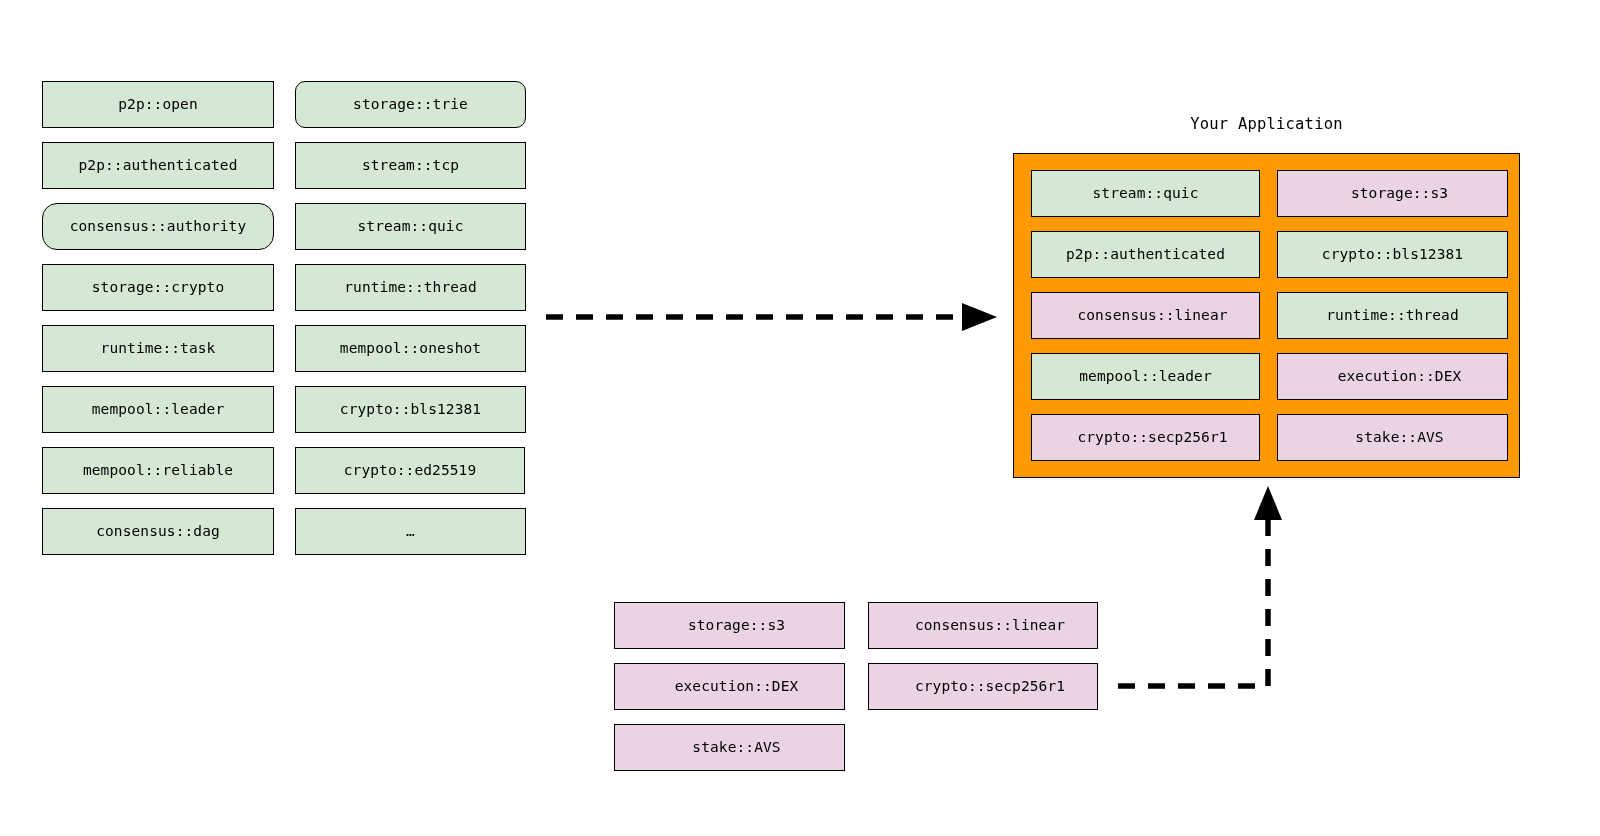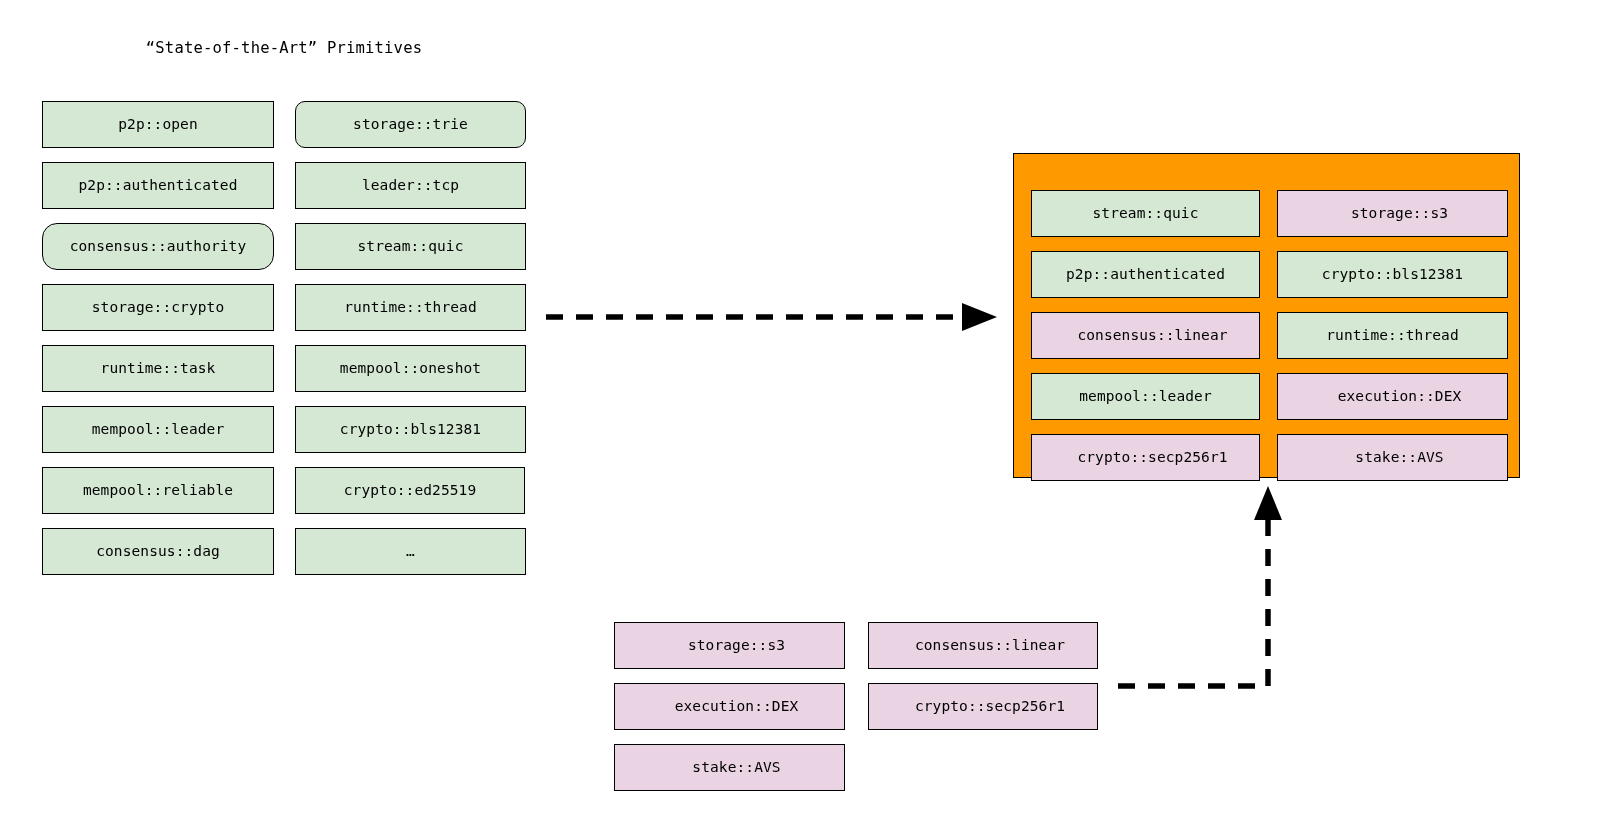--- a/index.html
+++ b/index.html
@@ -40,21 +40,20 @@
     position: absolute;
     box-sizing: border-box;
     border: 1.6px solid #000000;
     display: flex;
     align-items: center;
     justify-content: center;
     font-size: 14.5px;
     letter-spacing: 0.1px;
     white-space: nowrap;
     line-height: 1;
-    margin-top: 20px;
   }
   .node.green { background: #d5e8d4; }
   .node.pink  { background: #ead3e3; padding-left: 14px; }
 
   
   .app-panel {
     position: absolute;
     box-sizing: border-box;
     background: #ff9900;
     border: 1.8px solid #000000;
@@ -67,21 +66,20 @@
     width: 1600px;
     height: 836px;
     pointer-events: none;
   }
 </style>
 </head>
 <body>
 
 <div class="canvas">
 
-  <div class="section-title" style="left:42px; top:38px; width:484px;">“State-of-the-Art” Primitives</div>
 
   <div id="primitives-left">
       <div class="node green" style="left: 42px; top: 81px; width: 232px; height: 47px;">
         <span>p2p::open</span>
       </div>
       <div class="node green" style="left: 42px; top: 142px; width: 232px; height: 47px;">
         <span>p2p::authenticated</span>
       </div>
       <div class="node green" style="left: 42px; top: 203px; width: 232px; height: 47px; border-radius: 15px;">
         <span>consensus::authority</span>
@@ -100,21 +98,21 @@
       </div>
       <div class="node green" style="left: 42px; top: 508px; width: 232px; height: 47px;">
         <span>consensus::dag</span>
       </div>
     </div>
   <div id="primitives-right">
       <div class="node green" style="left: 295px; top: 81px; width: 231px; height: 47px; border-radius: 10px;">
         <span>storage::trie</span>
       </div>
       <div class="node green" style="left: 295px; top: 142px; width: 231px; height: 47px;">
-        <span>leader::tcp</span>
+        <span>stream::tcp</span>
       </div>
       <div class="node green" style="left: 295px; top: 203px; width: 231px; height: 47px;">
         <span>stream::quic</span>
       </div>
       <div class="node green" style="left: 295px; top: 264px; width: 231px; height: 47px;">
         <span>runtime::thread</span>
       </div>
       <div class="node green" style="left: 295px; top: 325px; width: 231px; height: 47px;">
         <span>mempool::oneshot</span>
       </div>
@@ -122,20 +120,21 @@
         <span>crypto::bls12381</span>
       </div>
       <div class="node green" style="left: 295px; top: 447px; width: 230px; height: 47px;">
         <span>crypto::ed25519</span>
       </div>
       <div class="node green" style="left: 295px; top: 508px; width: 231px; height: 47px;">
         <span>…</span>
       </div>
     </div>
 
+  <div class="section-title" style="left:1013px; top:114px; width:507px;">Your Application</div>
 
   <div class="app-panel" style="left:1013px; top:153px; width:507px; height:325px;"></div>
 
   <div id="application-left">
       <div class="node green" style="left: 1031px; top: 170px; width: 229px; height: 47px;">
         <span>stream::quic</span>
       </div>
       <div class="node green" style="left: 1031px; top: 231px; width: 229px; height: 47px;">
         <span>p2p::authenticated</span>
       </div>

